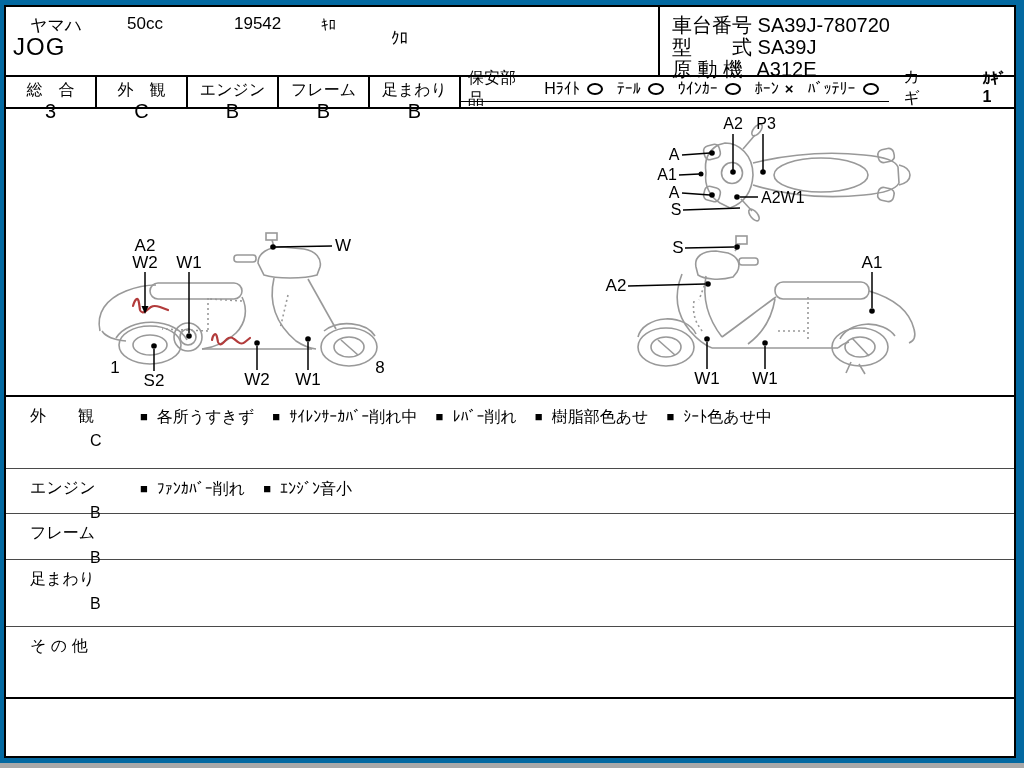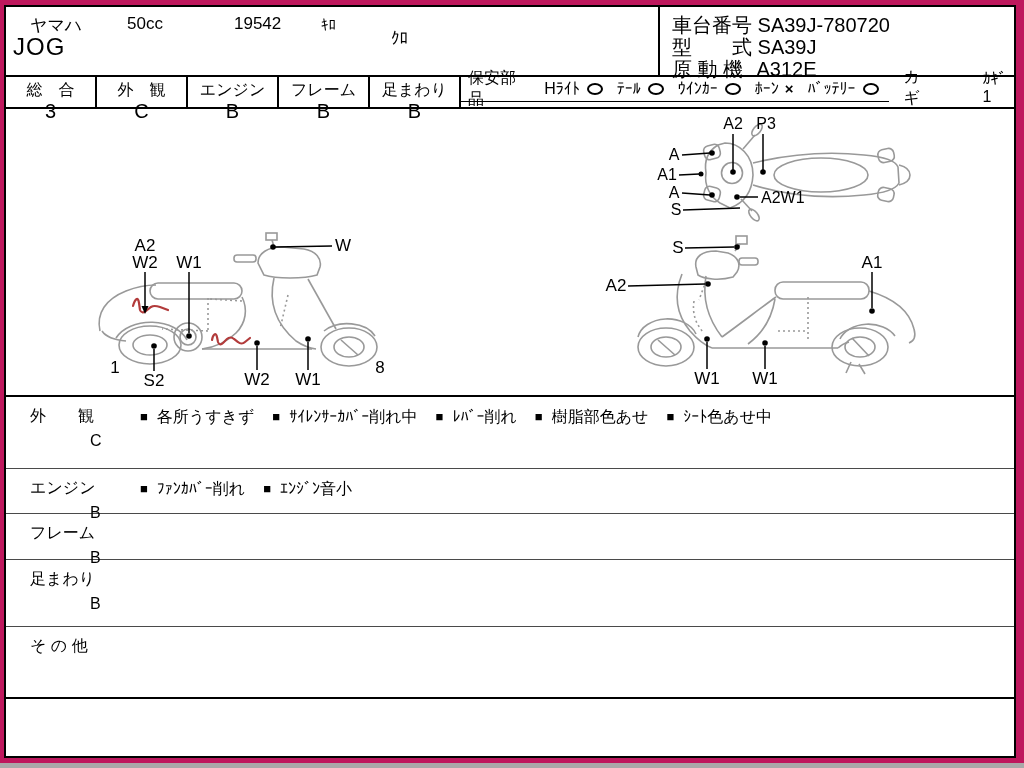--- a/index.html
+++ b/index.html
@@ -1,18 +1,18 @@
 <!DOCTYPE html>
 <html><head>
 <meta charset="utf-8">
 <style>
   * { margin:0; padding:0; box-sizing:border-box; }
   html,body { background:#e8e8e8; }
   .page {
-    position:relative; width:1024px; height:768px; background:#be185d;
+    position:relative; width:1024px; height:768px; background:#0369a1;
     font-family:"Liberation Sans", sans-serif; color:#000; overflow:hidden;
   }
   .bottom-edge { position:absolute; left:0; bottom:0; width:1024px; height:5px; background:#a9a9a9; }
   .frame {
     position:absolute; left:4px; top:5px; width:1012px; height:753px;
     border:2px solid #000; display:flex; flex-direction:column; background:#fff;
   }
   
   .header { height:70px; border-bottom:2px solid #000; display:flex; }
   .header-left { flex:1; position:relative; font-size:17px; }
@@ -31,21 +31,21 @@
   .glabel { font-size:16px; line-height:18px; white-space:nowrap; }
   .gvalue { font-size:20px; line-height:24px; }
   .safety { flex:1; display:flex; flex-direction:row; font-size:16px; }
   .safety-top { height:25px; border-bottom:1px solid #000; display:flex; align-items:center; padding:0 10px 0 7px; }
   .sp-label { margin-right:10px; }
   .sitem { display:flex; align-items:center; margin-left:14px; white-space:nowrap; }
   .sitem:first-of-type { margin-left:4px; }
   .ok-mark { display:inline-block; width:16px; height:12px; border:2px solid #000; border-radius:50%; margin-left:7px; }
   .ng-mark { font-weight:bold; font-size:15px; margin-left:6px; line-height:12px; }
   .safety-bottom { height:21px; display:flex; align-items:center; padding-left:15px; }
-  .key-value { margin-left:32px; }
+  .key-value { margin-left:32px;font-weight:bold; }
   
   .diagram { height:288px; border-bottom:2px solid #000; position:relative; }
   .diagram svg { display:block; }
   
   .crow { display:flex; border-bottom:1px solid #4a4a4a; font-size:16px; }
   .clabel { width:134px; padding:9px 0 0 24px; }
   .cgrade { margin-left:60px; margin-top:5px; }
   .citems { flex:1; padding-top:10px; display:flex; flex-wrap:wrap; gap:2px 18px; align-content:flex-start; }
   .citem { white-space:nowrap; }
   .blt { margin-right:9px; font-size:13px; vertical-align:1px; }

